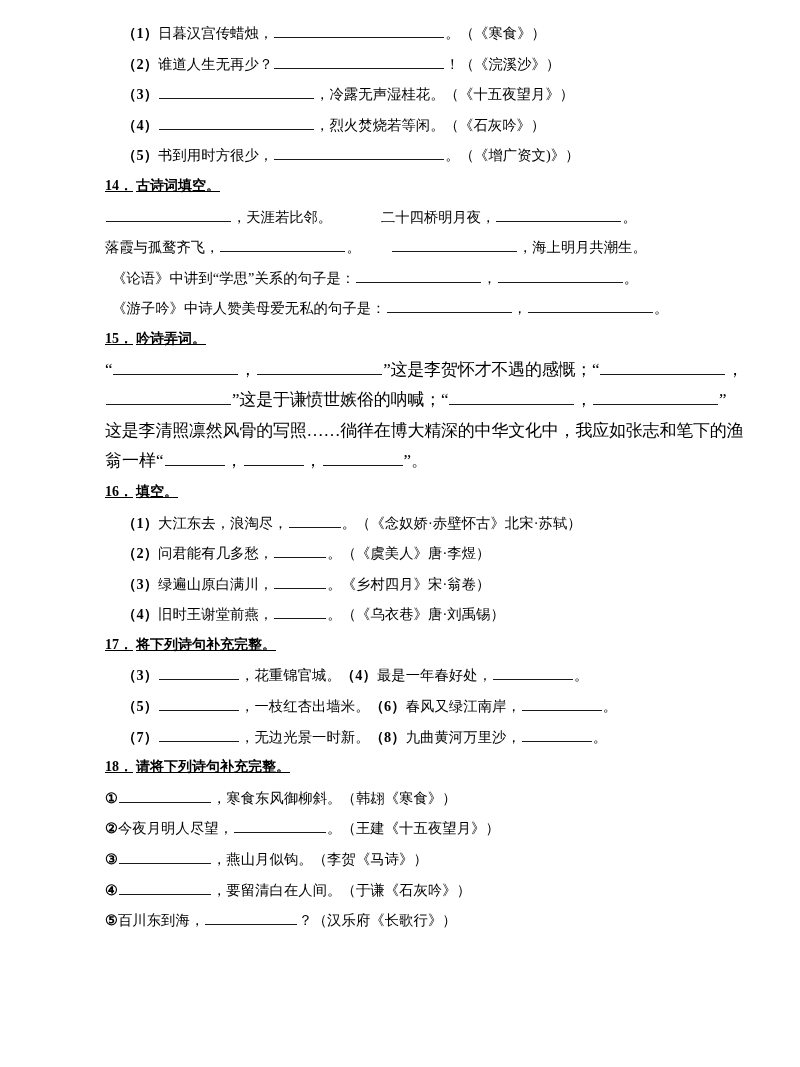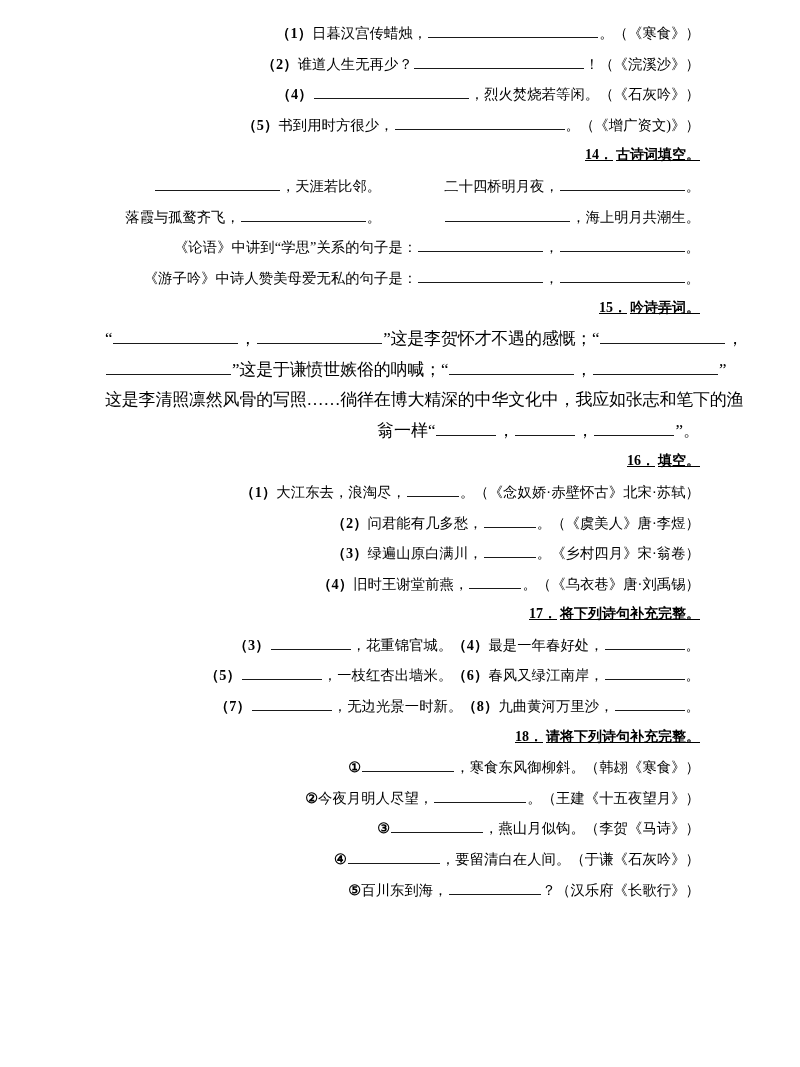--- a/index.html
+++ b/index.html
@@ -14,21 +14,20 @@
     color: #000000;
     -webkit-font-smoothing: antialiased;
   }
   .page {
     position: relative;
     width: 800px;
     height: 1067px;
     box-sizing: border-box;
     padding: 18px 100px 0 100px;
     overflow: hidden;
-    text-align: right;
   }
 
   
   .line {
     font-size: 14.3px;
     line-height: 30.6px;
     height: 30.6px;
     white-space: nowrap;
     letter-spacing: 0.1px;
   }
@@ -109,20 +108,23 @@
   <div>
 
     <div class="line item">
       <span class="idx">（1）</span><span>日暮汉宫传蜡烛，</span><span class="bl bl-w10"></span><span>。（《寒食》）</span>
     </div>
 
     <div class="line item">
       <span class="idx">（2）</span><span>谁道人生无再少？</span><span class="bl bl-w10"></span><span>！（《浣溪沙》）</span>
     </div>
 
+    <div class="line item">
+      <span class="idx">（3）</span><span></span><span class="bl bl-w9"></span><span>，冷露无声湿桂花。（《十五夜望月》）</span>
+    </div>
 
     <div class="line item">
       <span class="idx">（4）</span><span></span><span class="bl bl-w9"></span><span>，烈火焚烧若等闲。（《石灰吟》）</span>
     </div>
 
     <div class="line item">
       <span class="idx">（5）</span><span>书到用时方很少，</span><span class="bl bl-w10"></span><span>。（《增广资文)》）</span>
     </div>
   </div>
 

